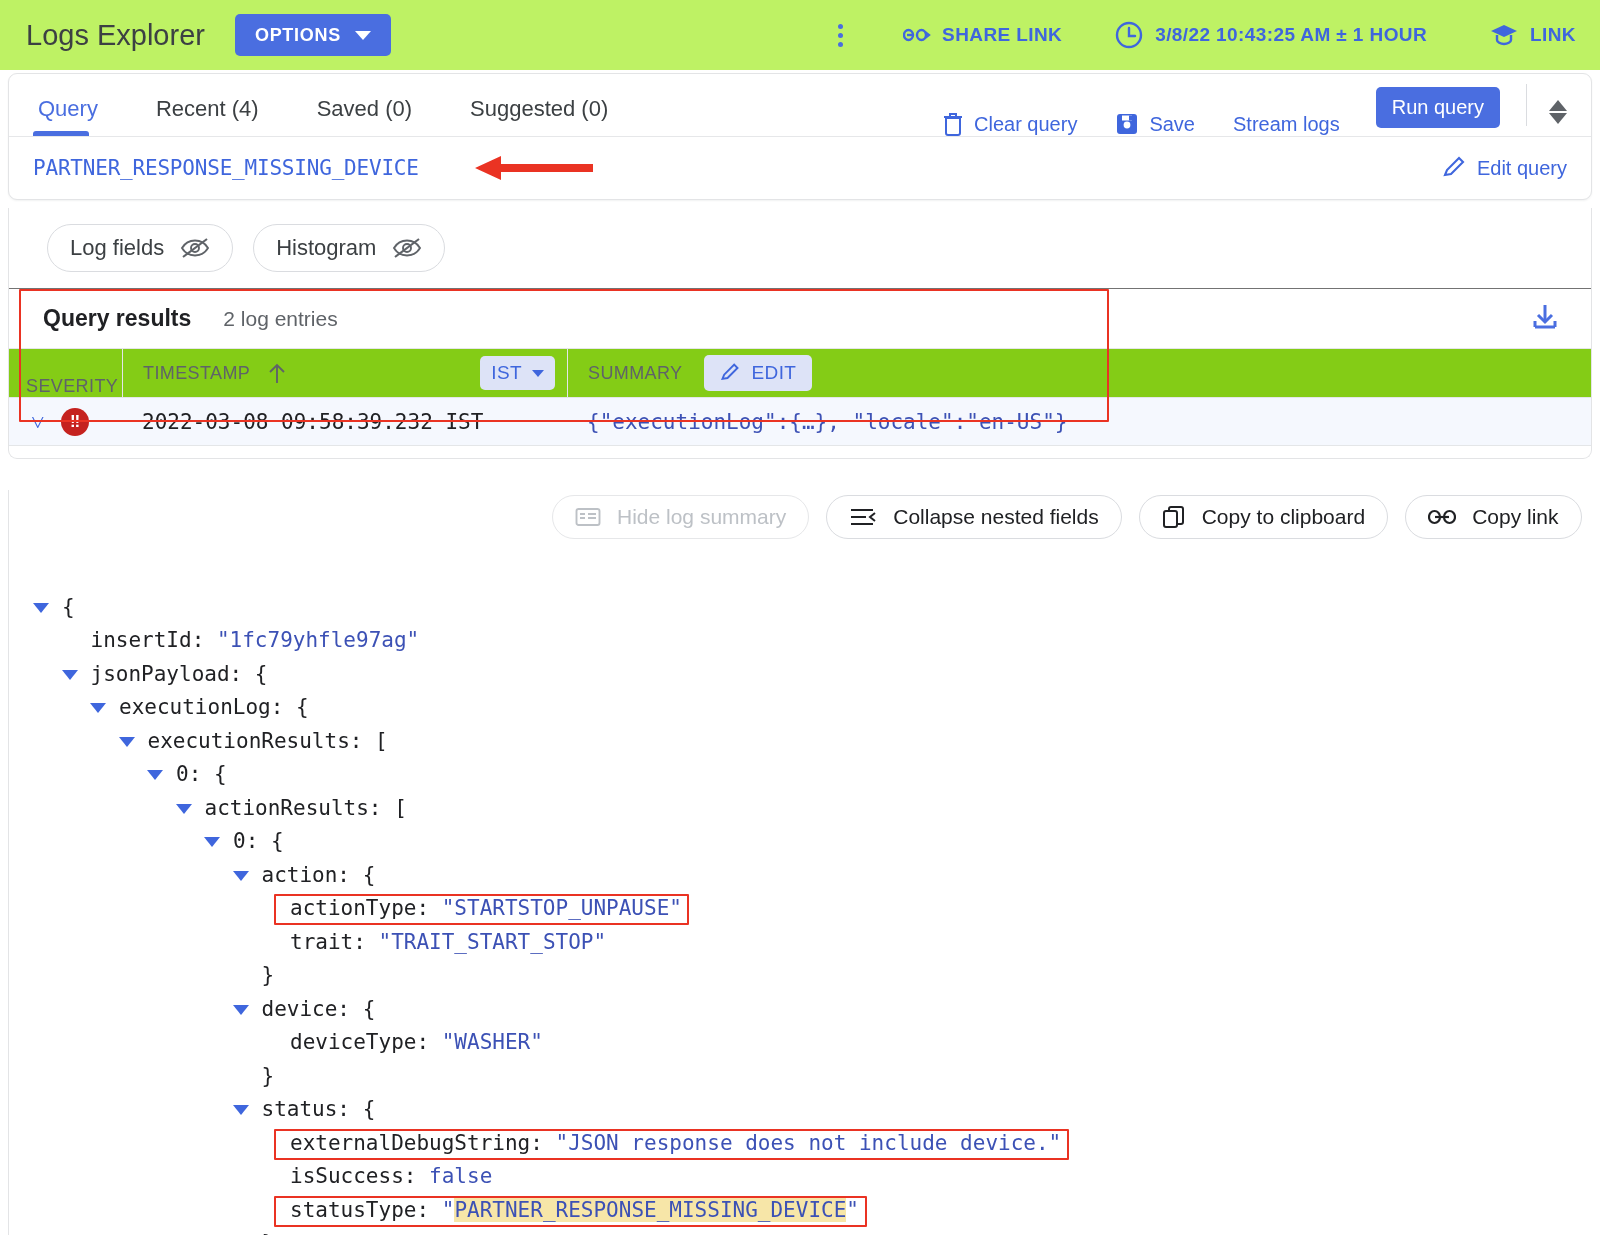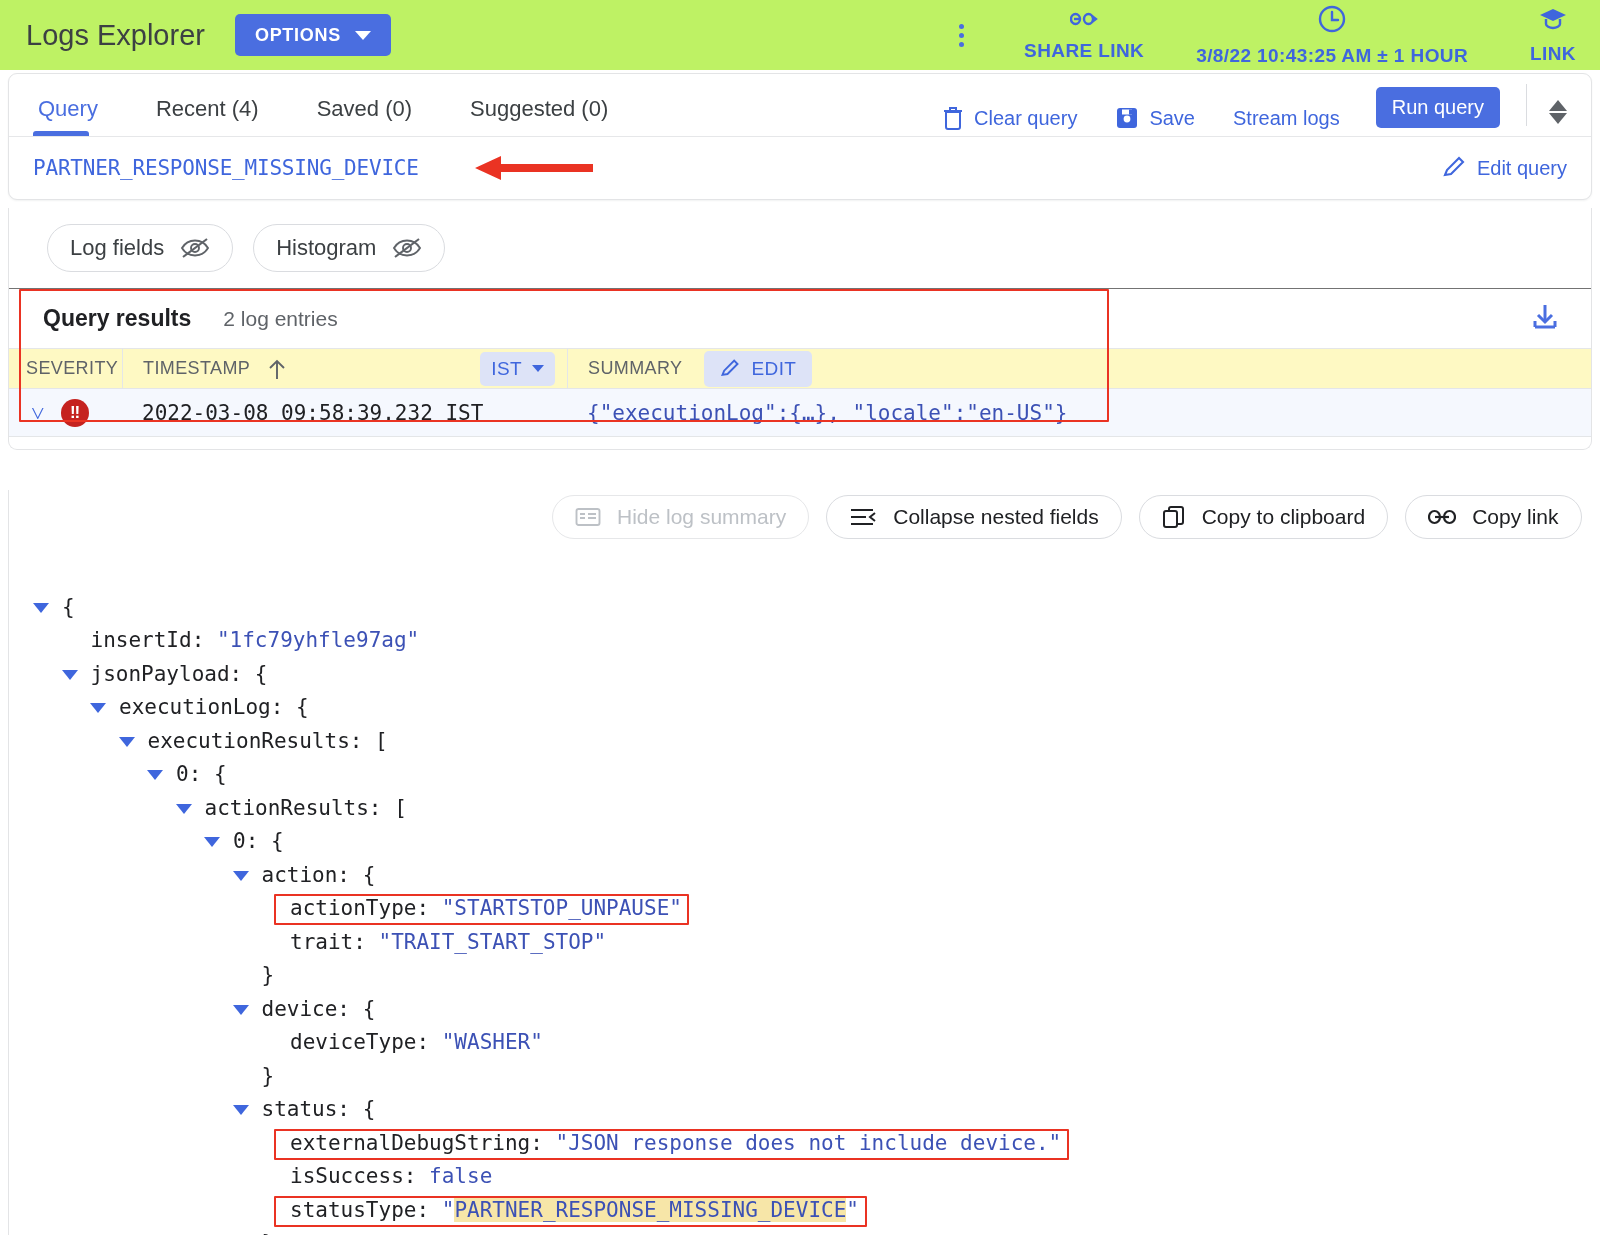--- a/index.html
+++ b/index.html
@@ -62,21 +62,20 @@
   }
   .kebab i { width: 5px; height: 5px; border-radius: 50%; background: #4a6ee0; display:block;}
   .hdr-action {
     display: flex; align-items: center; gap: 11px;
     color: #3f66dd;
     font-size: 19px;
     font-weight: 700;
     letter-spacing: .4px;
     white-space: nowrap;
     cursor: pointer;
-    flex-direction: column;
   }
   .hdr-gap-a { margin-left: 46px; }
   .hdr-gap-b { margin-left: 52px; }
   .hdr-gap-c { margin-left: 62px; }
 
   
   .panel {
     margin: 3px 8px 0 8px;
     border: 1px solid #e3e4e6;
     border-radius: 9px;
@@ -107,21 +106,21 @@
     left: 0; right: 14px; bottom: 0;
     height: 5px;
     background: #4a6ee0;
     border-radius: 3px 3px 0 0;
   }
   .tabs-spacer { flex: 1 1 auto; }
   .qa-btn {
     display: flex; align-items: center; gap: 10px;
     color: #3f66dd;
     font-size: 20px;
-    margin-bottom: 6px;
+    margin-bottom: 0;
     margin-left: 38px;
     cursor: pointer;
     white-space: nowrap;
   }
   .run-query {
     background: #4a6ee0;
     color: #fff;
     border-radius: 5px;
     padding: 9px 16px;
     font-size: 20px;
@@ -205,23 +204,23 @@
   .results-head {
     display: flex; align-items: center;
     height: 59px;
     padding-left: 34px;
   }
   .results-title { font-size: 23px; font-weight: 700; color: #202124; }
   .results-count { font-size: 21px; color: #5f6368; margin-left: 32px; }
   .dl-icon { margin-left: auto; margin-right: 30px; cursor: pointer; }
 
   .tbl-head {
-    display: flex; align-items: center;
-    height: 41px;
-    background: #fef9c3;
+    display: flex; align-items: flex-end;
+    height: 50px;
+    background: #84cc16;
     border-top: 1px solid #e4e6e8;
     border-bottom: 1px solid #e4e6e8;
     font-size: 18px;
     color: #5f6368;
     letter-spacing: .4px;
   }
   .th-sev { width: 113px; padding-left: 17px; }
   .th-ts {
     width: 445px; padding-left: 20px;
     display: flex; align-items: center; gap: 18px;

